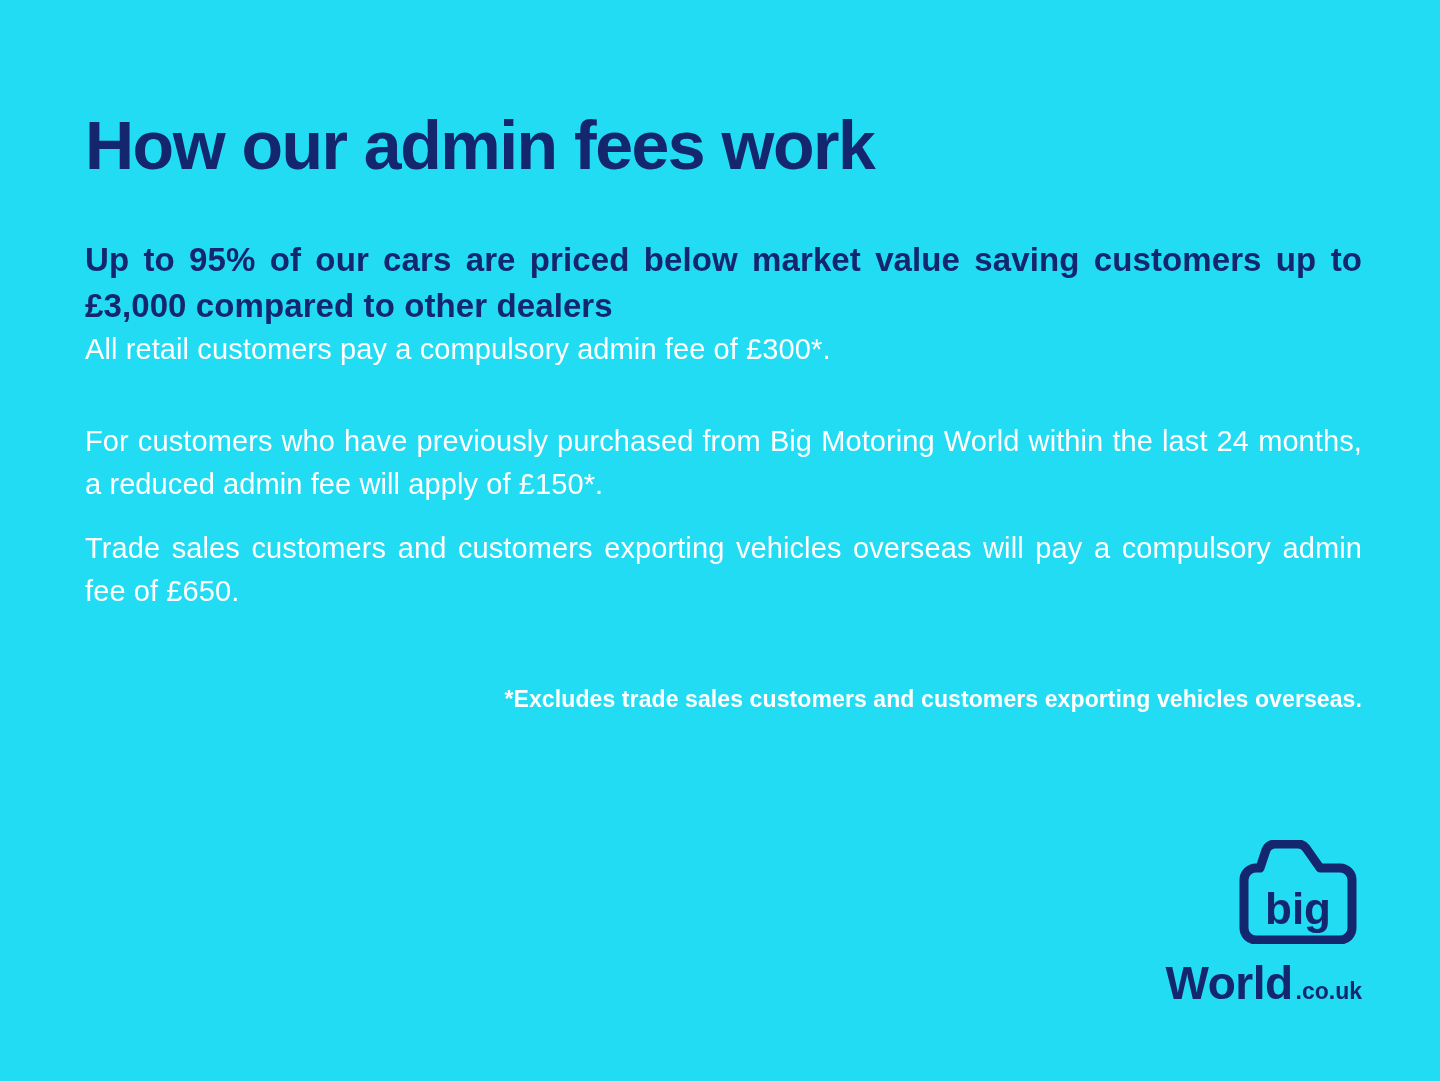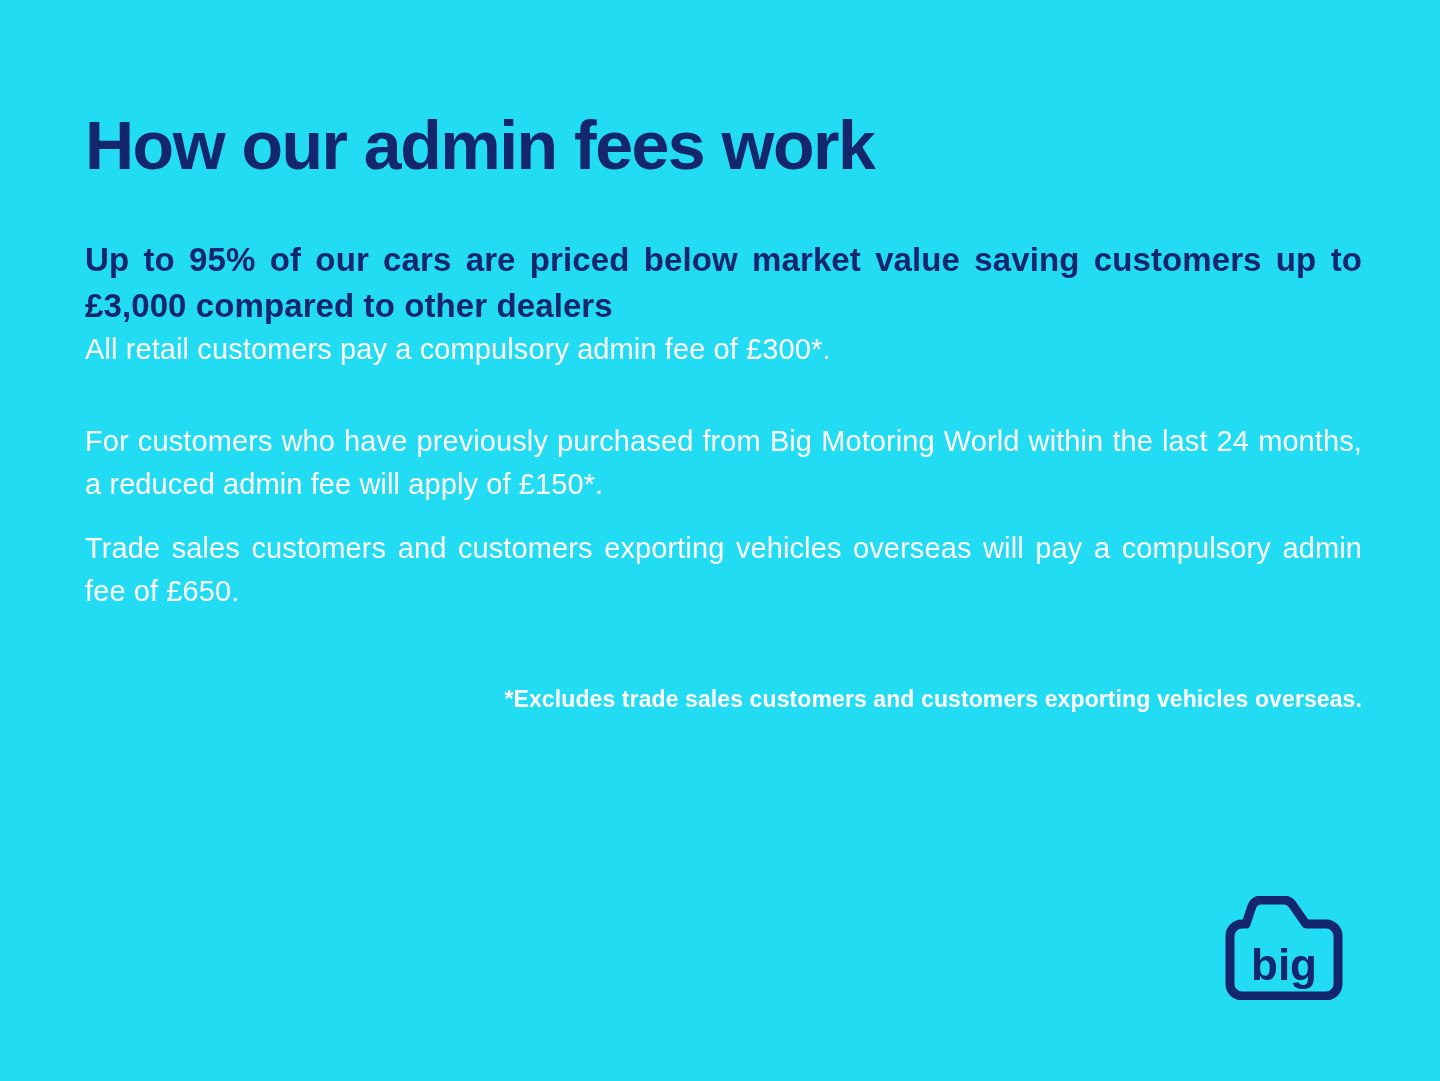--- a/index.html
+++ b/index.html
@@ -63,20 +63,21 @@
     width: 1277px;
     letter-spacing: 0.1px;
   }
   .logo {
     position: absolute;
     right: 78px;
     bottom: 72px;
     display: flex;
     align-items: flex-end;
     gap: 14px;
+    flex-direction: column;
   }
   .logo-mark { display: block; }
   .logo-text {
     display: flex;
     flex-direction: column;
     line-height: 0.92;
   }
   .logo-line1 {
     font-size: 46px;
     font-weight: bold;
@@ -123,17 +124,21 @@
   <div class="logo">
 
     <span class="logo-mark">
       <svg width="128" height="104" viewBox="0 0 128 104" xmlns="http://www.w3.org/2000/svg">
         <path d="M10 40 L10 88 A12 12 0 0 0 22 100 L106 100 A12 12 0 0 0 118 88 L118 40 A12 12 0 0 0 106 28 L86 28 L72 8 A10 10 0 0 0 64 4 L40 4 A10 10 0 0 0 32 10 L26 28 L22 28 A12 12 0 0 0 10 40 Z" fill="none" stroke="#14266E" stroke-width="9" stroke-linejoin="round"></path>
         <text x="64" y="84" font-family="Liberation Sans, sans-serif" font-size="44" font-weight="bold" fill="#14266E" text-anchor="middle">big</text>
       </svg>
     </span>
 
     <span class="logo-text">
+      <span class="logo-line2">
+        <span>World</span>
+        <span class="logo-tld">.co.uk</span>
+      </span>
     </span>
 
   </div>
 
 </div>
 
 </body></html>

